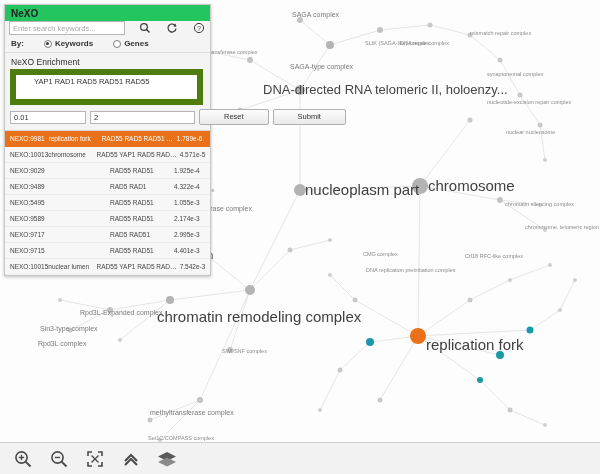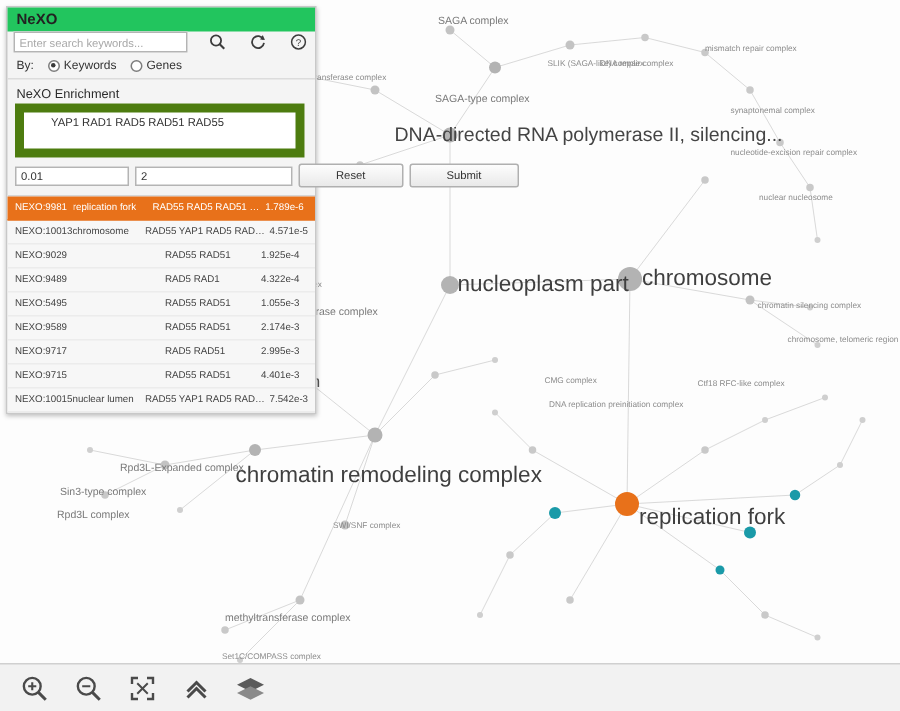--- a/index.html
+++ b/index.html
@@ -86,24 +86,25 @@
     background: transparent;
     border: none;
     cursor: pointer;
     padding: 0;
   }
   .icon-btn svg { display: block; }
 
   .radio-row {
     display: flex;
     align-items: center;
-    gap: 9px;
+    gap: 20px;
     padding: 1px 6px 4px 6px;
     font-size: 8px;
     color: #333;
+    font-weight: bold;
   }
   .radio-opt { display: flex; align-items: center; gap: 3px; }
   .radio {
     width: 8px; height: 8px;
     border-radius: 50%;
     border: 1px solid #7d7d7d;
     background: #fff;
     display: inline-block;
     position: relative;
     box-sizing: border-box;
@@ -346,21 +347,21 @@
   </svg>
 
   <div id="net-labels">
       <div class="net-label lbl-sm" style="left: 292px; top: 11px;">SAGA complex</div>
       <div class="net-label lbl-xs" style="left: 365px; top: 40px;">SLIK (SAGA-like) complex</div>
       <div class="net-label lbl-xs" style="left: 208px; top: 49px;">transferase complex</div>
       <div class="net-label lbl-xs" style="left: 400px; top: 40px;">DNA repair complex</div>
       <div class="net-label lbl-xs" style="left: 470px; top: 30px;">mismatch repair complex</div>
       <div class="net-label lbl-sm" style="left: 290px; top: 63px;">SAGA-type complex</div>
       <div class="net-label lbl-xs" style="left: 487px; top: 71px;">synaptonemal complex</div>
-      <div class="net-label lbl-lg" style="left: 263px; top: 82px;">DNA-directed RNA polymerase II, silencing...</div>
+      <div class="net-label lbl-lg" style="left: 263px; top: 82px;">DNA-directed RNA telomeric II, holoenzy...</div>
       <div class="net-label lbl-xs" style="left: 487px; top: 99px;">nucleotide-excision repair complex</div>
       <div class="net-label lbl-xs" style="left: 506px; top: 129px;">nuclear nucleosome</div>
       <div class="net-label lbl-xl" style="left: 305px; top: 181px;">nucleoplasm part</div>
       <div class="net-label lbl-xl" style="left: 428px; top: 177px;">chromosome</div>
       <div class="net-label lbl-xs" style="left: 505px; top: 201px;">chromatin silencing complex</div>
       <div class="net-label lbl-xs" style="left: 180px; top: 187px;">Swr1 complex</div>
       <div class="net-label lbl-sm" style="left: 120px; top: 205px;">H4/H2A histone acetyltransferase complex</div>
       <div class="net-label lbl-xs" style="left: 525px; top: 224px;">chromosome, telomeric region</div>
       <div class="net-label lbl-md" style="left: 126px; top: 249px;">nuclear chromatin</div>
       <div class="net-label lbl-xs" style="left: 363px; top: 251px;">CMG complex</div>

